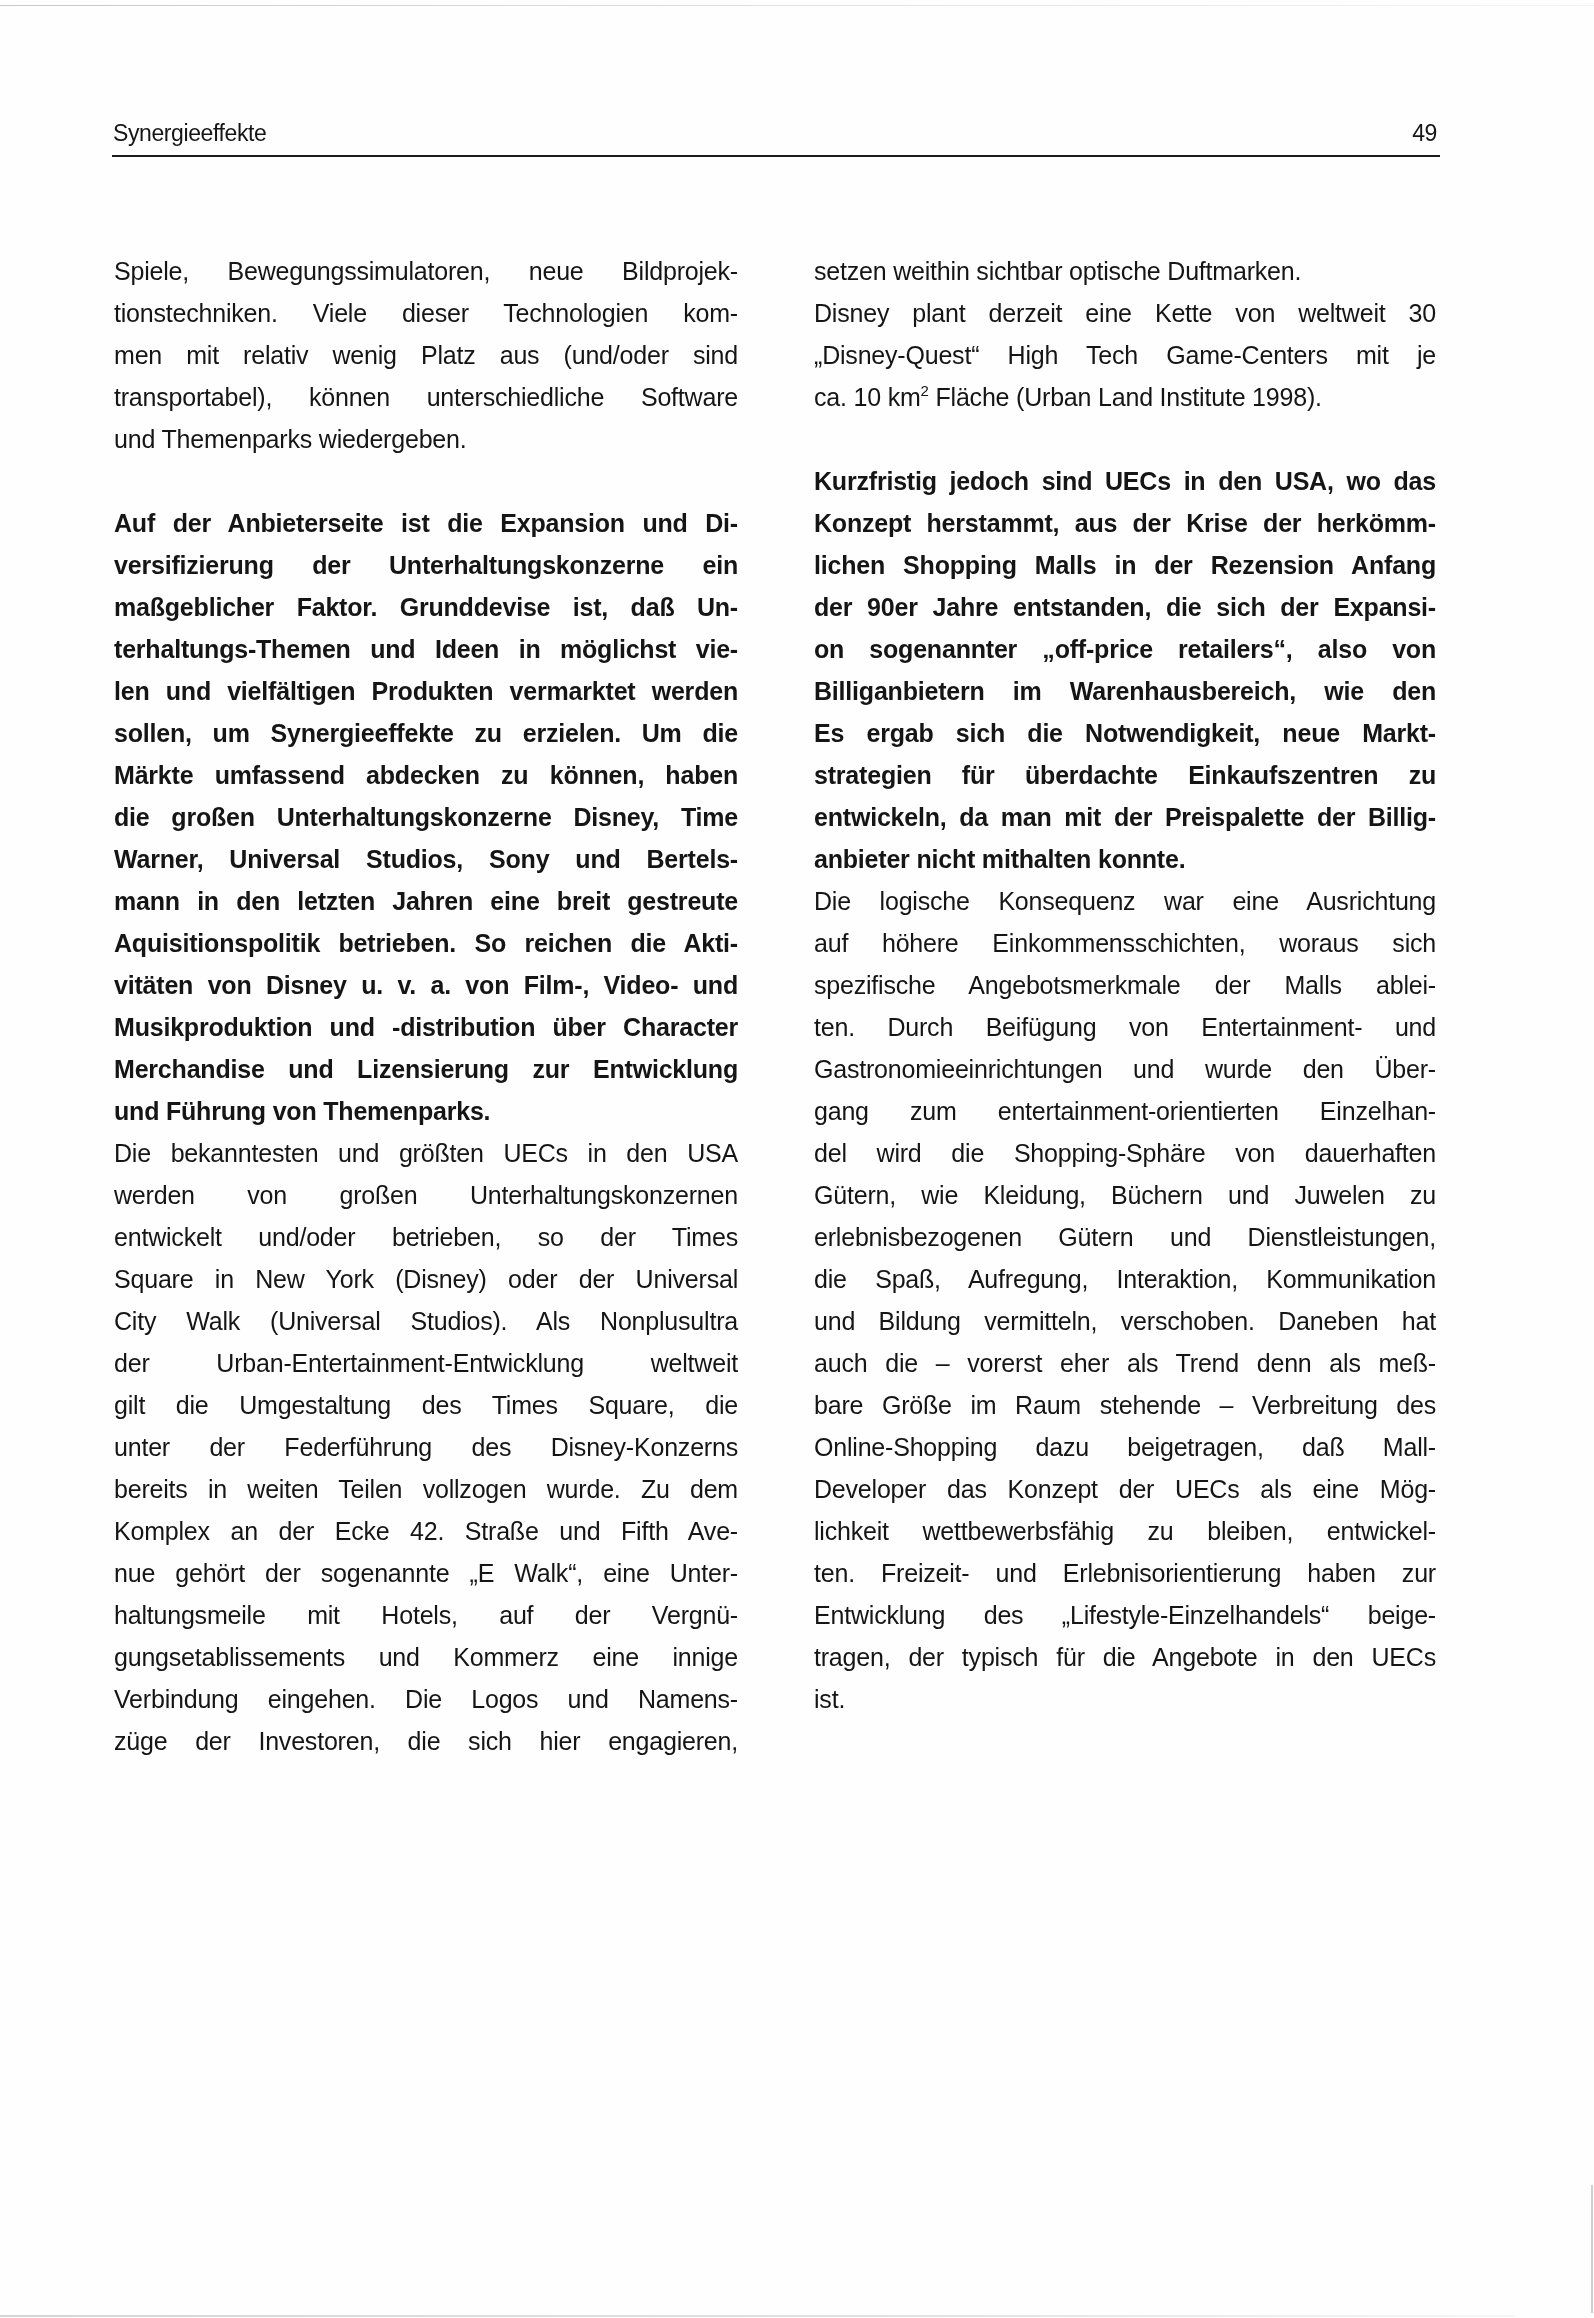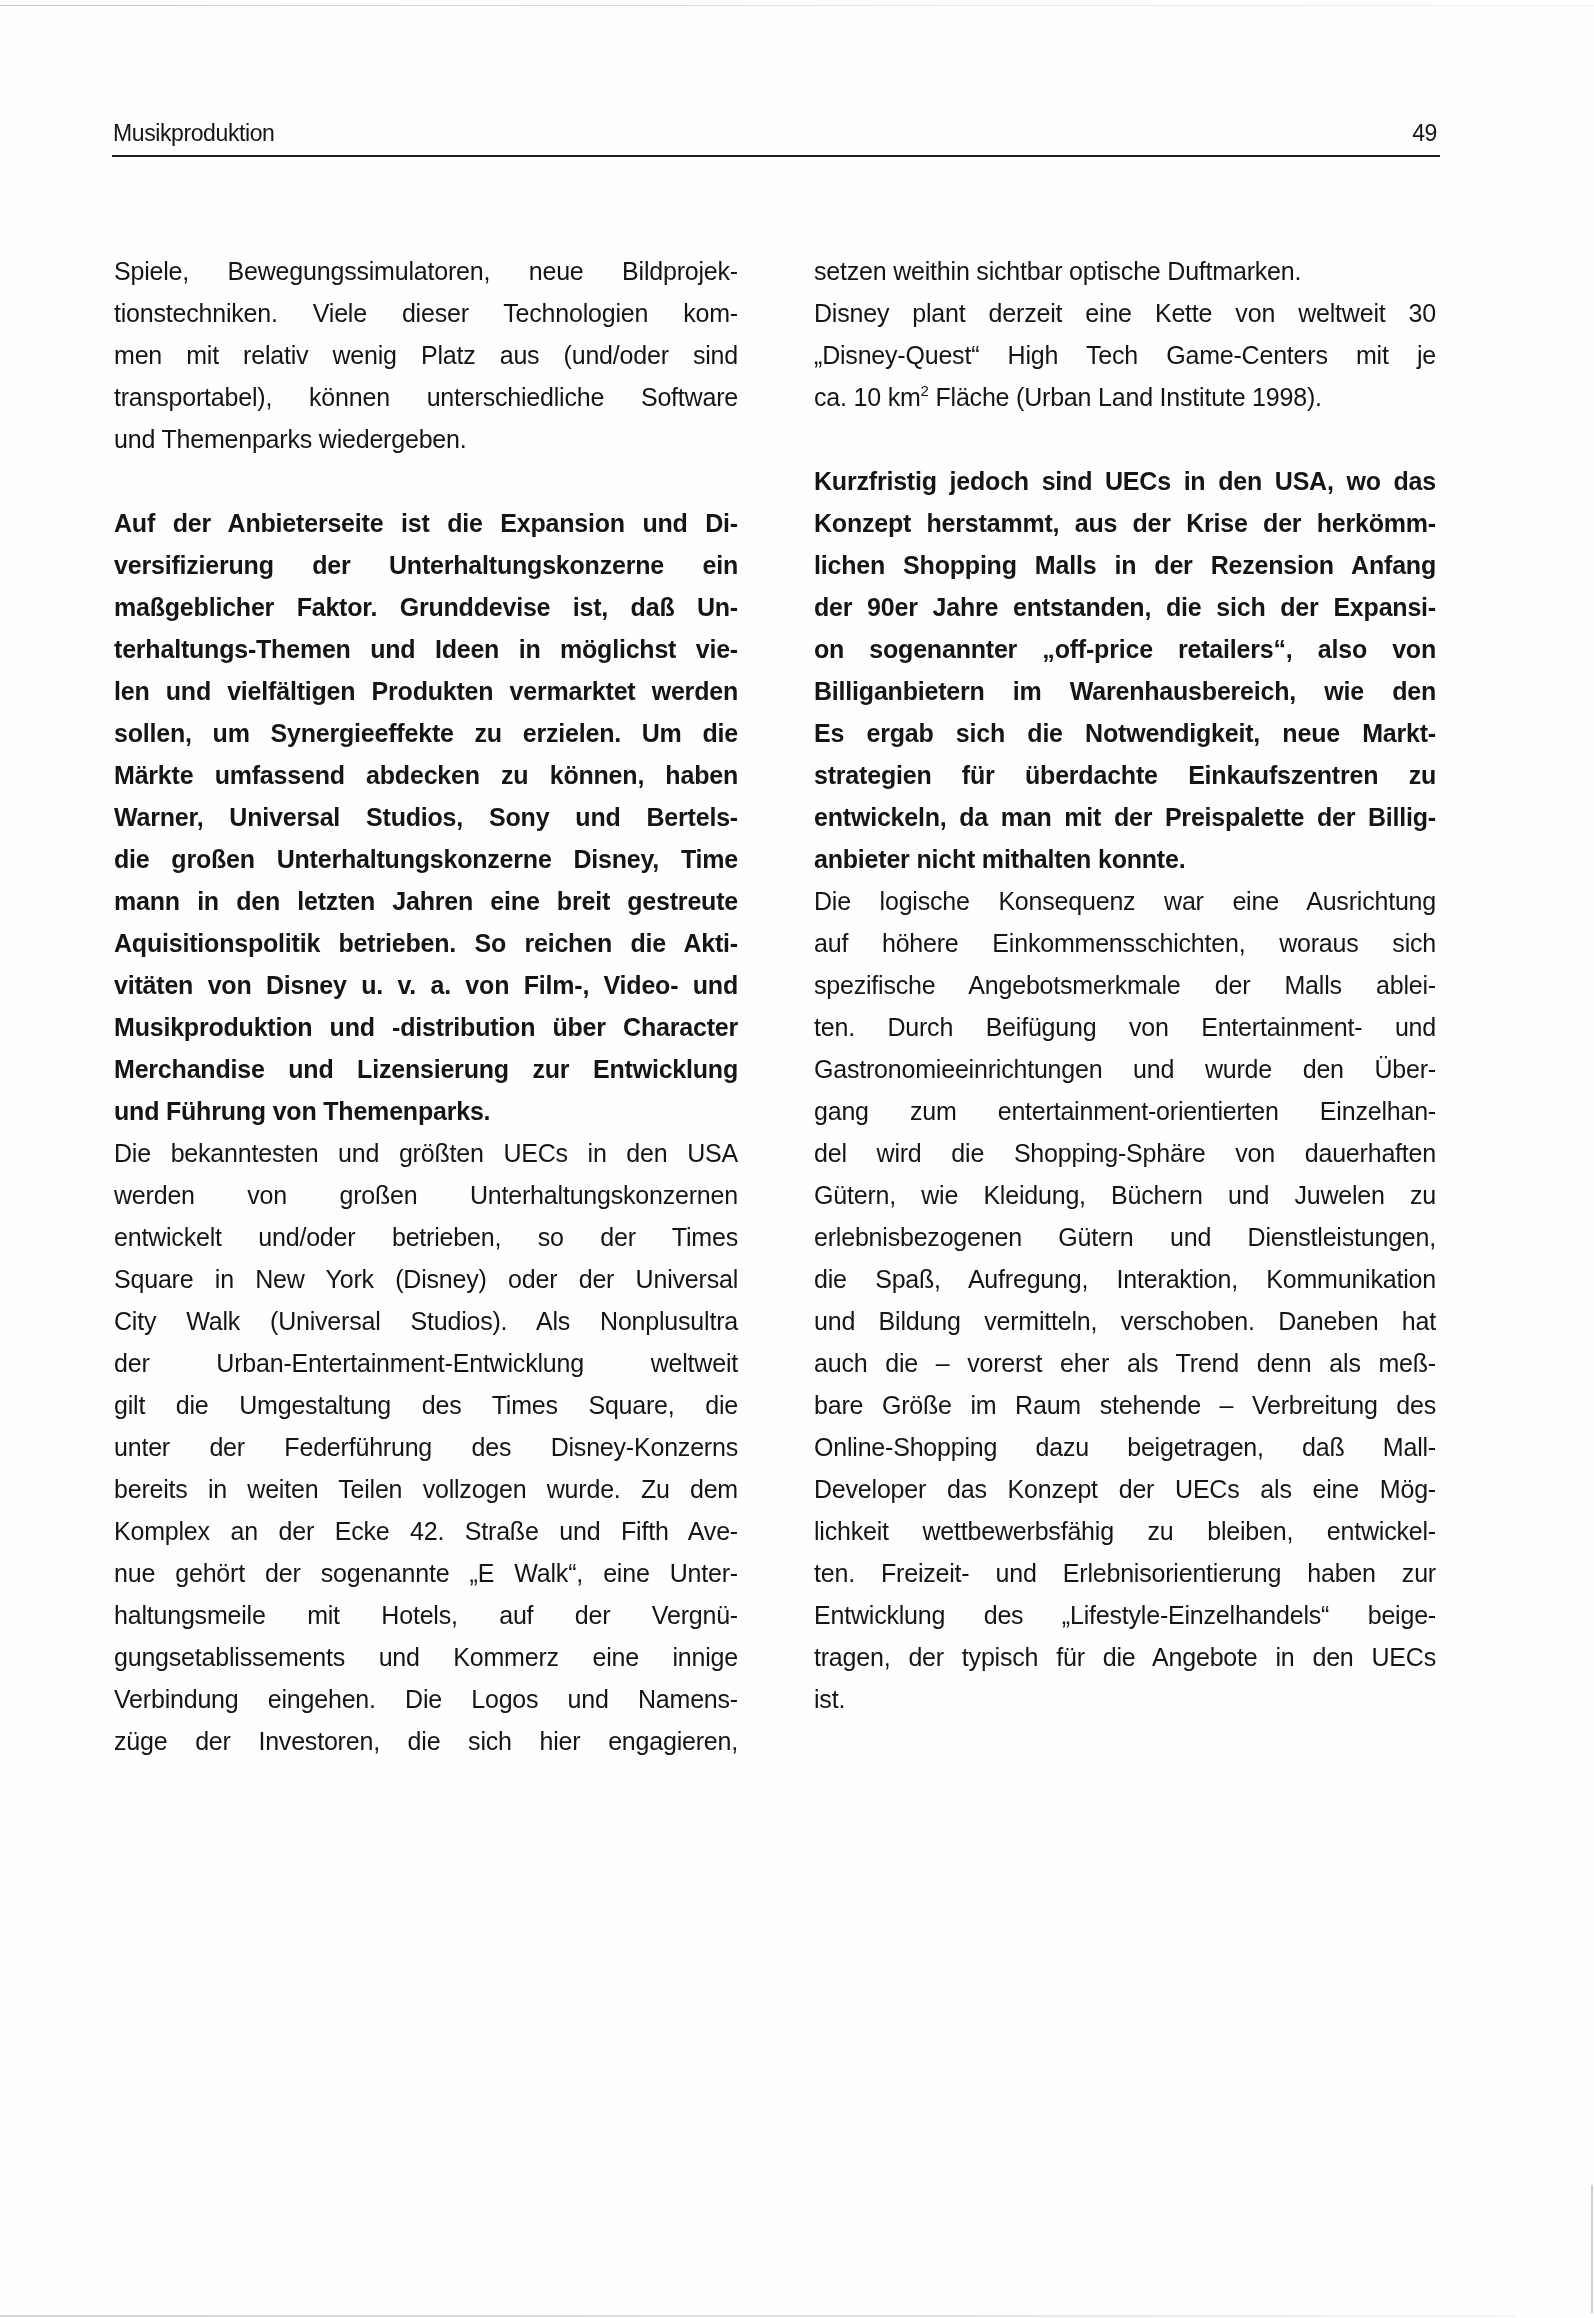--- a/index.html
+++ b/index.html
@@ -31,43 +31,43 @@
   sup { font-size: 15px; line-height: 0; vertical-align: 9.6px; }
 </style>
 </head>
 <body>
 
 <div class="scan-top"></div>
 <div class="scan-bottom"></div>
 <div class="scan-right"></div>
 
 <div class="running-head">
-  <span class="title">Musikproduktion</span>
+  <span class="title">Synergieeffekte</span>
   <span class="pageno">49</span>
 </div>
 <div class="head-rule"></div>
 
 <div class="column col-left" id="col-left">
   <p>
       <span class="line">Spiele, Bewegungssimulatoren, neue Bildprojek-</span>
       <span class="line">tionstechniken. Viele dieser Technologien kom-</span>
       <span class="line">men mit relativ wenig Platz aus (und/oder sind</span>
       <span class="line">transportabel), können unterschiedliche Software</span>
       <span class="line last">und Themenparks wiedergeben.</span>
     </p>
   <p class="gap">
       <span class="line">Auf der Anbieterseite ist die Expansion und Di-</span>
       <span class="line">versifizierung der Unterhaltungskonzerne ein</span>
       <span class="line">maßgeblicher Faktor. Grunddevise ist, daß Un-</span>
       <span class="line">terhaltungs-Themen und Ideen in möglichst vie-</span>
       <span class="line">len und vielfältigen Produkten vermarktet werden</span>
       <span class="line">sollen, um Synergieeffekte zu erzielen. Um die</span>
       <span class="line">Märkte umfassend abdecken zu können, haben</span>
+      <span class="line">die großen Unterhaltungskonzerne Disney, Time</span>
       <span class="line">Warner, Universal Studios, Sony und Bertels-</span>
-      <span class="line">die großen Unterhaltungskonzerne Disney, Time</span>
       <span class="line">mann in den letzten Jahren eine breit gestreute</span>
       <span class="line">Aquisitionspolitik betrieben. So reichen die Akti-</span>
       <span class="line">vitäten von Disney u. v. a. von Film-, Video- und</span>
       <span class="line">Musikproduktion und -distribution über Character</span>
       <span class="line">Merchandise und Lizensierung zur Entwicklung</span>
       <span class="line last">und Führung von Themenparks.</span>
     </p>
   <p>
       <span class="line">Die bekanntesten und größten UECs in den USA</span>
       <span class="line">werden von großen Unterhaltungskonzernen</span>

